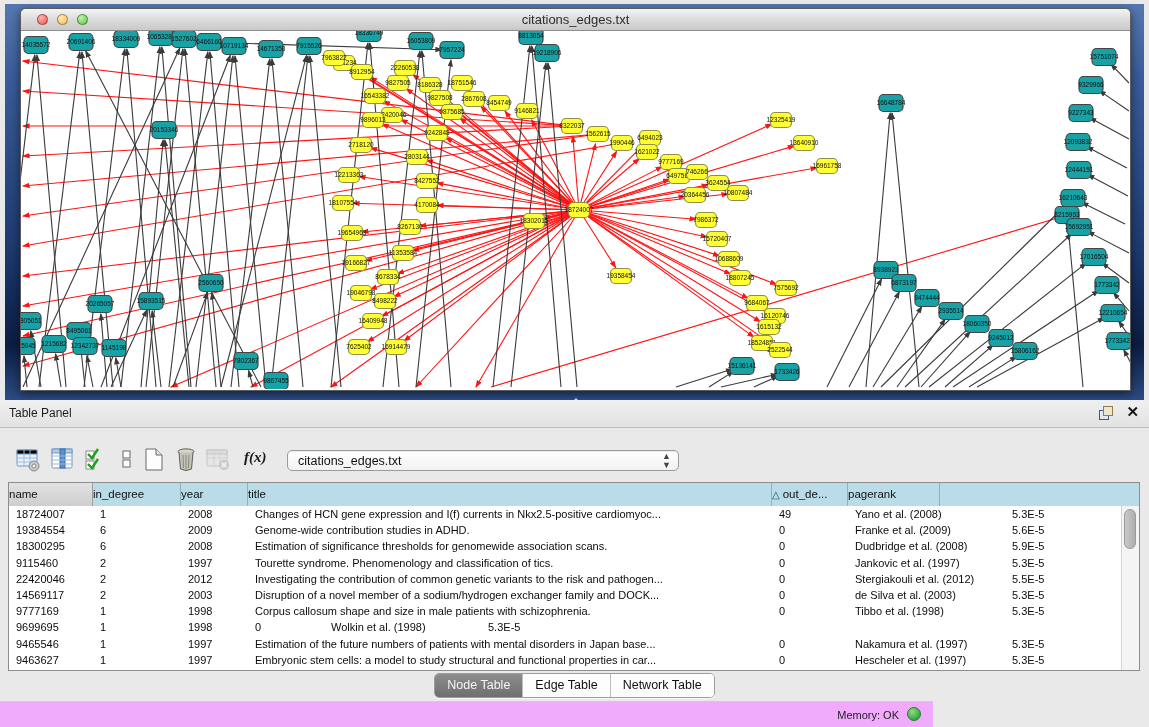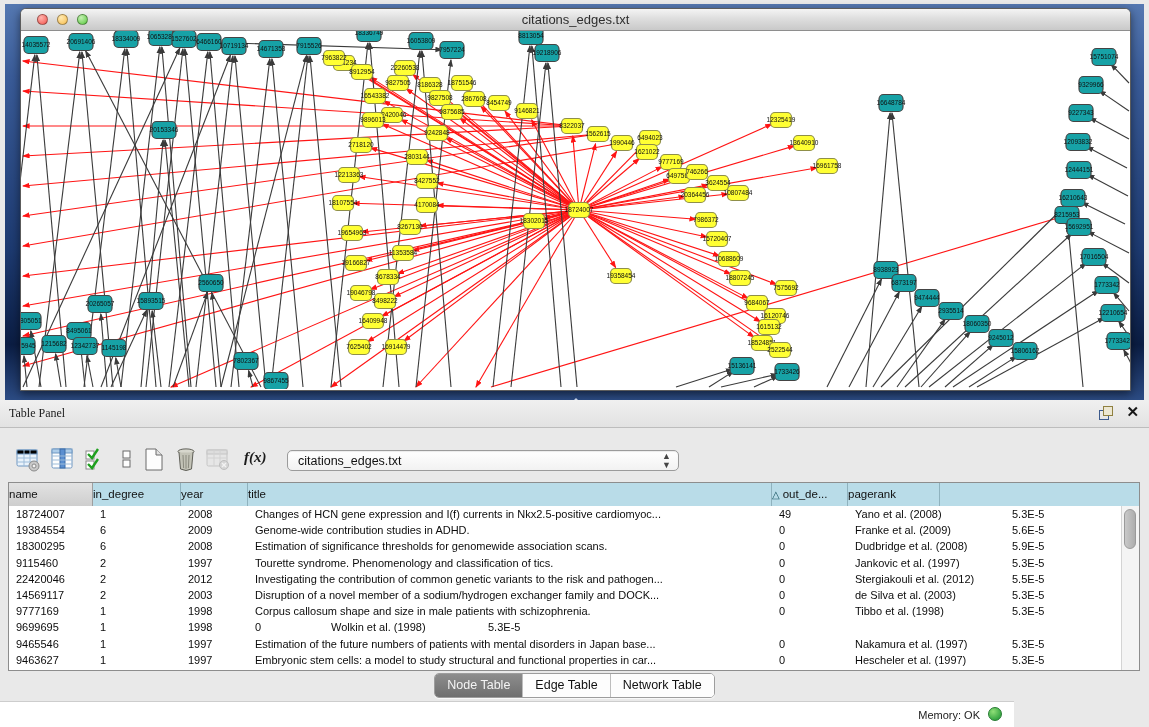--- a/index.html
+++ b/index.html
@@ -18,21 +18,21 @@
     border-bottom:1px solid #8e8e8e;}
   .light{position:absolute;top:4.5px;width:11px;height:11px;border-radius:50%;box-sizing:border-box;border:1px solid rgba(0,0,0,.35);}
   #win-title{position:absolute;left:0;right:0;top:3px;text-align:center;font-size:13px;color:#2e2e2e;}
   #canvas{position:absolute;left:0;top:22px;width:1109px;height:358px;background:#fff;overflow:hidden;}
   #graph-svg{display:block;}
   #split-handle{position:absolute;left:565px;top:394px;width:0;height:0;
     border-left:6px solid transparent;border-right:6px solid transparent;border-bottom:6px solid #c7d2e4;}
 
   
   #panel-header{position:absolute;left:0;top:400px;width:1149px;height:27px;
-    background:linear-gradient(180deg,#f0f0f0,#e2e2e2);border-bottom:1px solid #bdbdbd;font-family:Liberation Serif, serif;}
+    background:linear-gradient(180deg,#f0f0f0,#e2e2e2);border-bottom:1px solid #bdbdbd;}
   #panel-title{position:absolute;left:9px;top:6px;font-size:12px;color:#1d1d1d;}
   #float-icon{position:absolute;right:36px;top:6px;width:14px;height:14px;}
   #float-icon .sq1{position:absolute;left:0;bottom:0;width:8px;height:8px;border:1px solid #3c5a8c;background:transparent;}
   #float-icon .sq2{position:absolute;right:0;top:0;width:8px;height:8px;border:1px solid #8f8040;background:#ece7d2;}
   #close-icon{position:absolute;right:10px;top:3px;font-size:15px;font-weight:bold;color:#161616;line-height:18px;}
 
   
   #toolbar{position:absolute;left:0;top:427px;width:1149px;height:53px;}
   .tbtn{position:absolute;top:20px;width:26px;height:26px;cursor:default;}
   #fx-label{position:absolute;left:244px;top:22px;font-size:15px;font-style:italic;
@@ -62,21 +62,21 @@
 
   
   #tabs{position:absolute;left:0;top:673px;width:1149px;height:24px;display:flex;justify-content:center;}
   #tabgroup{display:flex;height:23px;border:1px solid #9d9d9d;border-radius:5px;overflow:hidden;
     background:#fdfdfd;box-shadow:0 1px 1px rgba(255,255,255,.8);}
   .tab{padding:0 12px;font-size:12.5px;line-height:22px;color:#111;background:#fdfdfd;border-right:1px solid #bdbdbd;cursor:default;}
   .tab:last-child{border-right:none;}
   .tab.active{background:linear-gradient(180deg,#8d8d8d,#6f6f6f);color:#f4f4f4;}
 
   
-  #statusbar{position:absolute;left:0;top:701px;width:1014px;height:26px;background:#ffffff;border-top:1px solid #cdcdcd;}
+  #statusbar{position:absolute;left:0;top:701px;width:933px;height:26px;background:#f0abfc;border-top:1px solid #cdcdcd;}
   #mem-label{position:absolute;right:34px;top:7px;font-size:11px;color:#222;}
   #mem-dot{position:absolute;right:12px;top:5px;width:14px;height:14px;border-radius:50%;box-sizing:border-box;
     background:radial-gradient(circle at 35% 30%,#8fdf77,#3aa845 70%,#2c8a38);border:1px solid #247a30;}
 </style>
 </head>
 <body>
 
 <div id="screen">
 
   <div id="net-frame">

